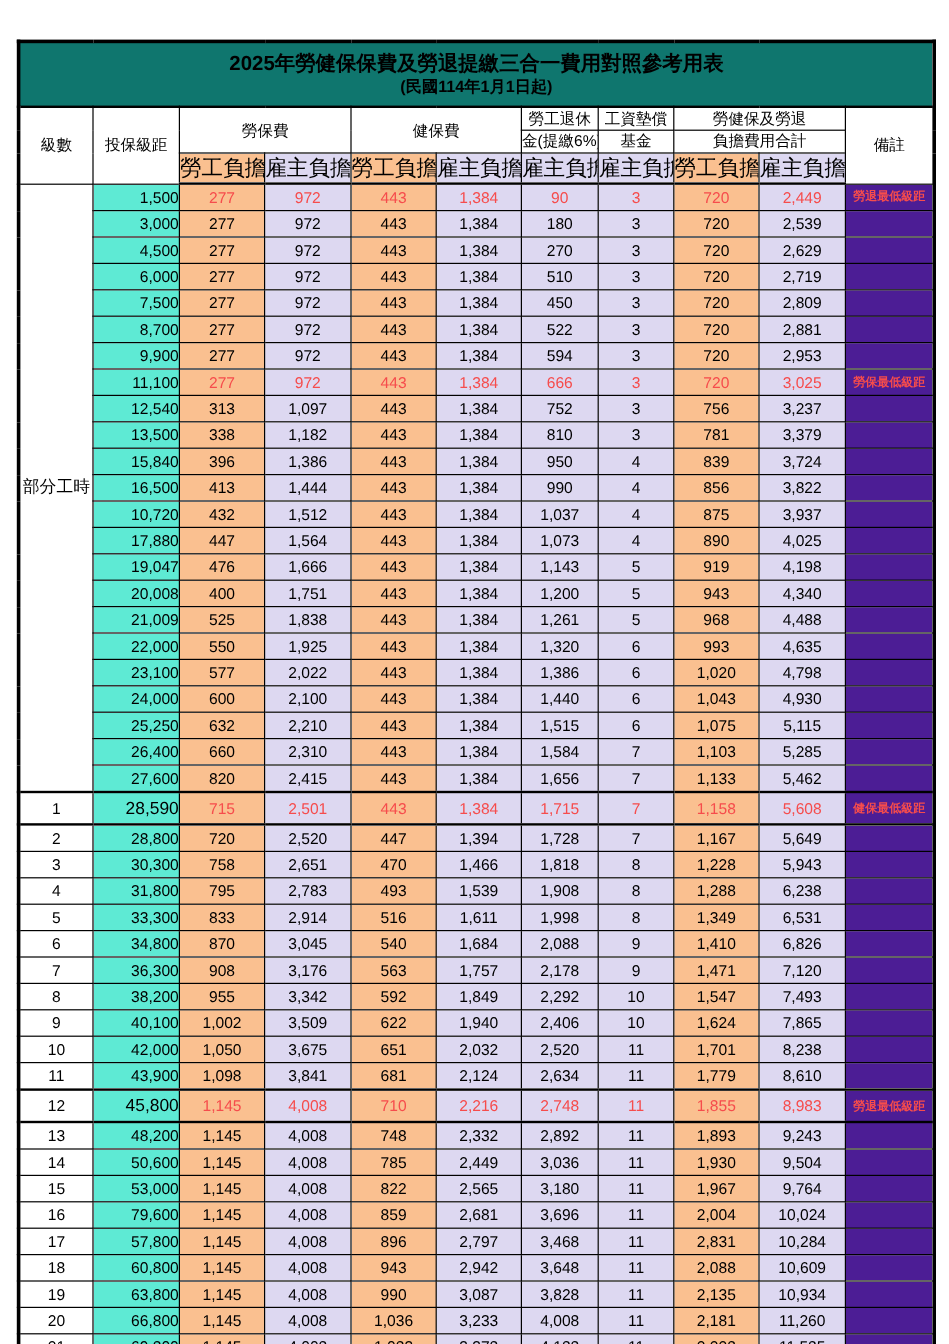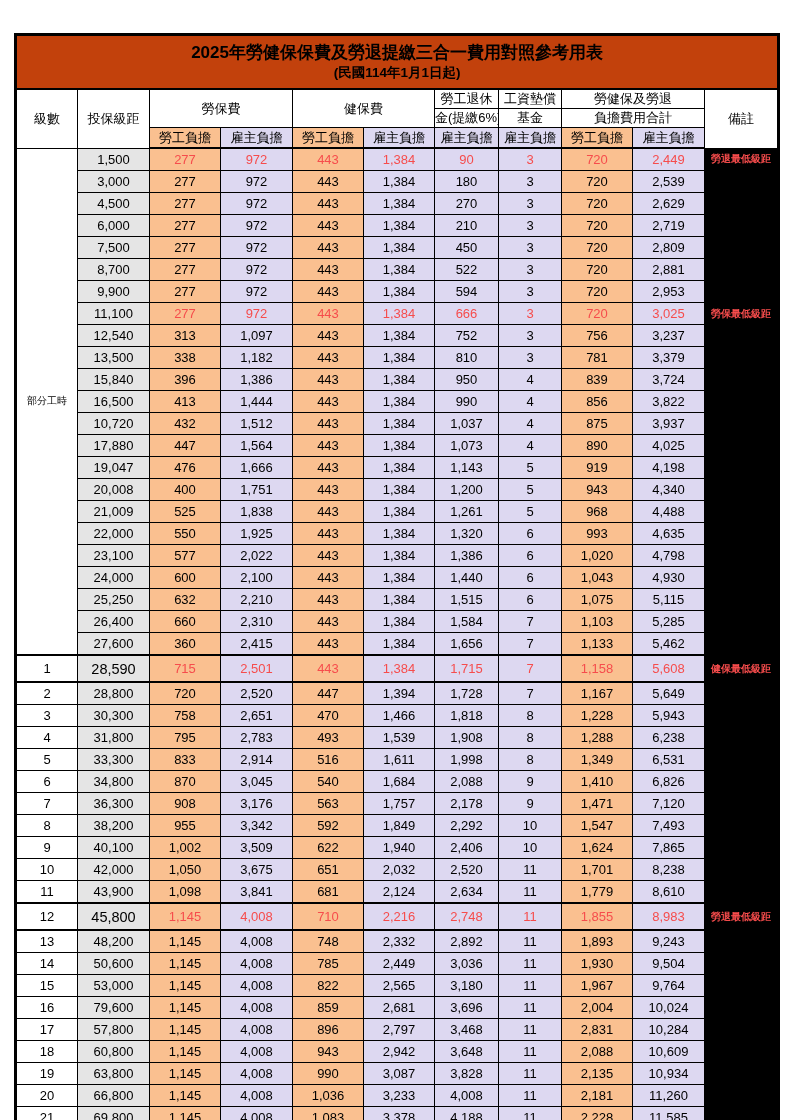--- a/index.html
+++ b/index.html
@@ -28,33 +28,33 @@
     padding:0;
     font-size:13px;
     color:#000;
     height:21px;
     overflow:hidden;
     white-space:nowrap;
   }
   .title-cell{
     height:52px;
     border-bottom:2.5px solid var(--border);
-    background:#c2410c;
+    background:#0f766e;
   }
   .title-line{font-size:17px;font-weight:bold;line-height:1.35;}
   .subtitle-line{font-size:13.5px;font-weight:bold;line-height:1.2;}
   tr.h1 td,tr.h2 td{height:17px;font-size:13px;background:#fff;}
-  tr.h3 td{height:19px;font-size:13px;border-bottom:2px solid var(--border);}
+  tr.h3 td{height:19px;font-size:18px;border-bottom:2px solid var(--border);}
   td.emp{background:var(--emp-bg);}
   td.er{background:var(--er-bg);}
   td.level{background:#fff;font-size:13px;}
-  td.part{font-size:10px;margin-top:28px;}
-  td.bracket{background:#e5e5e5;font-size:13px;}
+  td.part{font-size:14px;margin-top:28px;}
+  td.bracket{background:#5eead4;font-size:13px;text-align:right;}
   td.remark{
-    background:#000000;font-size:10px;font-weight:bold;color:var(--red);
+    background:#4c1d95;font-size:10px;font-weight:bold;color:var(--red);
     padding:0 1px;
   }
   tr.red-row td.emp,
   tr.red-row td.er{color:var(--red);}
   tr.special td{height:25px;border-top:2.5px solid var(--border);border-bottom:2.5px solid var(--border);}
   tr.special td.bracket{font-weight:normal;font-size:14.5px;}
 </style>
 </head>
 <body>
 
@@ -143,21 +143,21 @@
           <td class="emp">720</td>
           <td class="er">2,629</td>
           <td class="remark"></td>
         </tr>
         <tr>
           <td class="bracket">6,000</td>
           <td class="emp">277</td>
           <td class="er">972</td>
           <td class="emp">443</td>
           <td class="er">1,384</td>
-          <td class="er">210</td>
+          <td class="er">510</td>
           <td class="er">3</td>
           <td class="emp">720</td>
           <td class="er">2,719</td>
           <td class="remark"></td>
         </tr>
         <tr>
           <td class="bracket">7,500</td>
           <td class="emp">277</td>
           <td class="er">972</td>
           <td class="emp">443</td>
@@ -367,21 +367,21 @@
           <td class="emp">443</td>
           <td class="er">1,384</td>
           <td class="er">1,584</td>
           <td class="er">7</td>
           <td class="emp">1,103</td>
           <td class="er">5,285</td>
           <td class="remark"></td>
         </tr>
         <tr>
           <td class="bracket">27,600</td>
-          <td class="emp">360</td>
+          <td class="emp">820</td>
           <td class="er">2,415</td>
           <td class="emp">443</td>
           <td class="er">1,384</td>
           <td class="er">1,656</td>
           <td class="er">7</td>
           <td class="emp">1,133</td>
           <td class="er">5,462</td>
           <td class="remark"></td>
         </tr>
         <tr class="special red-row">

